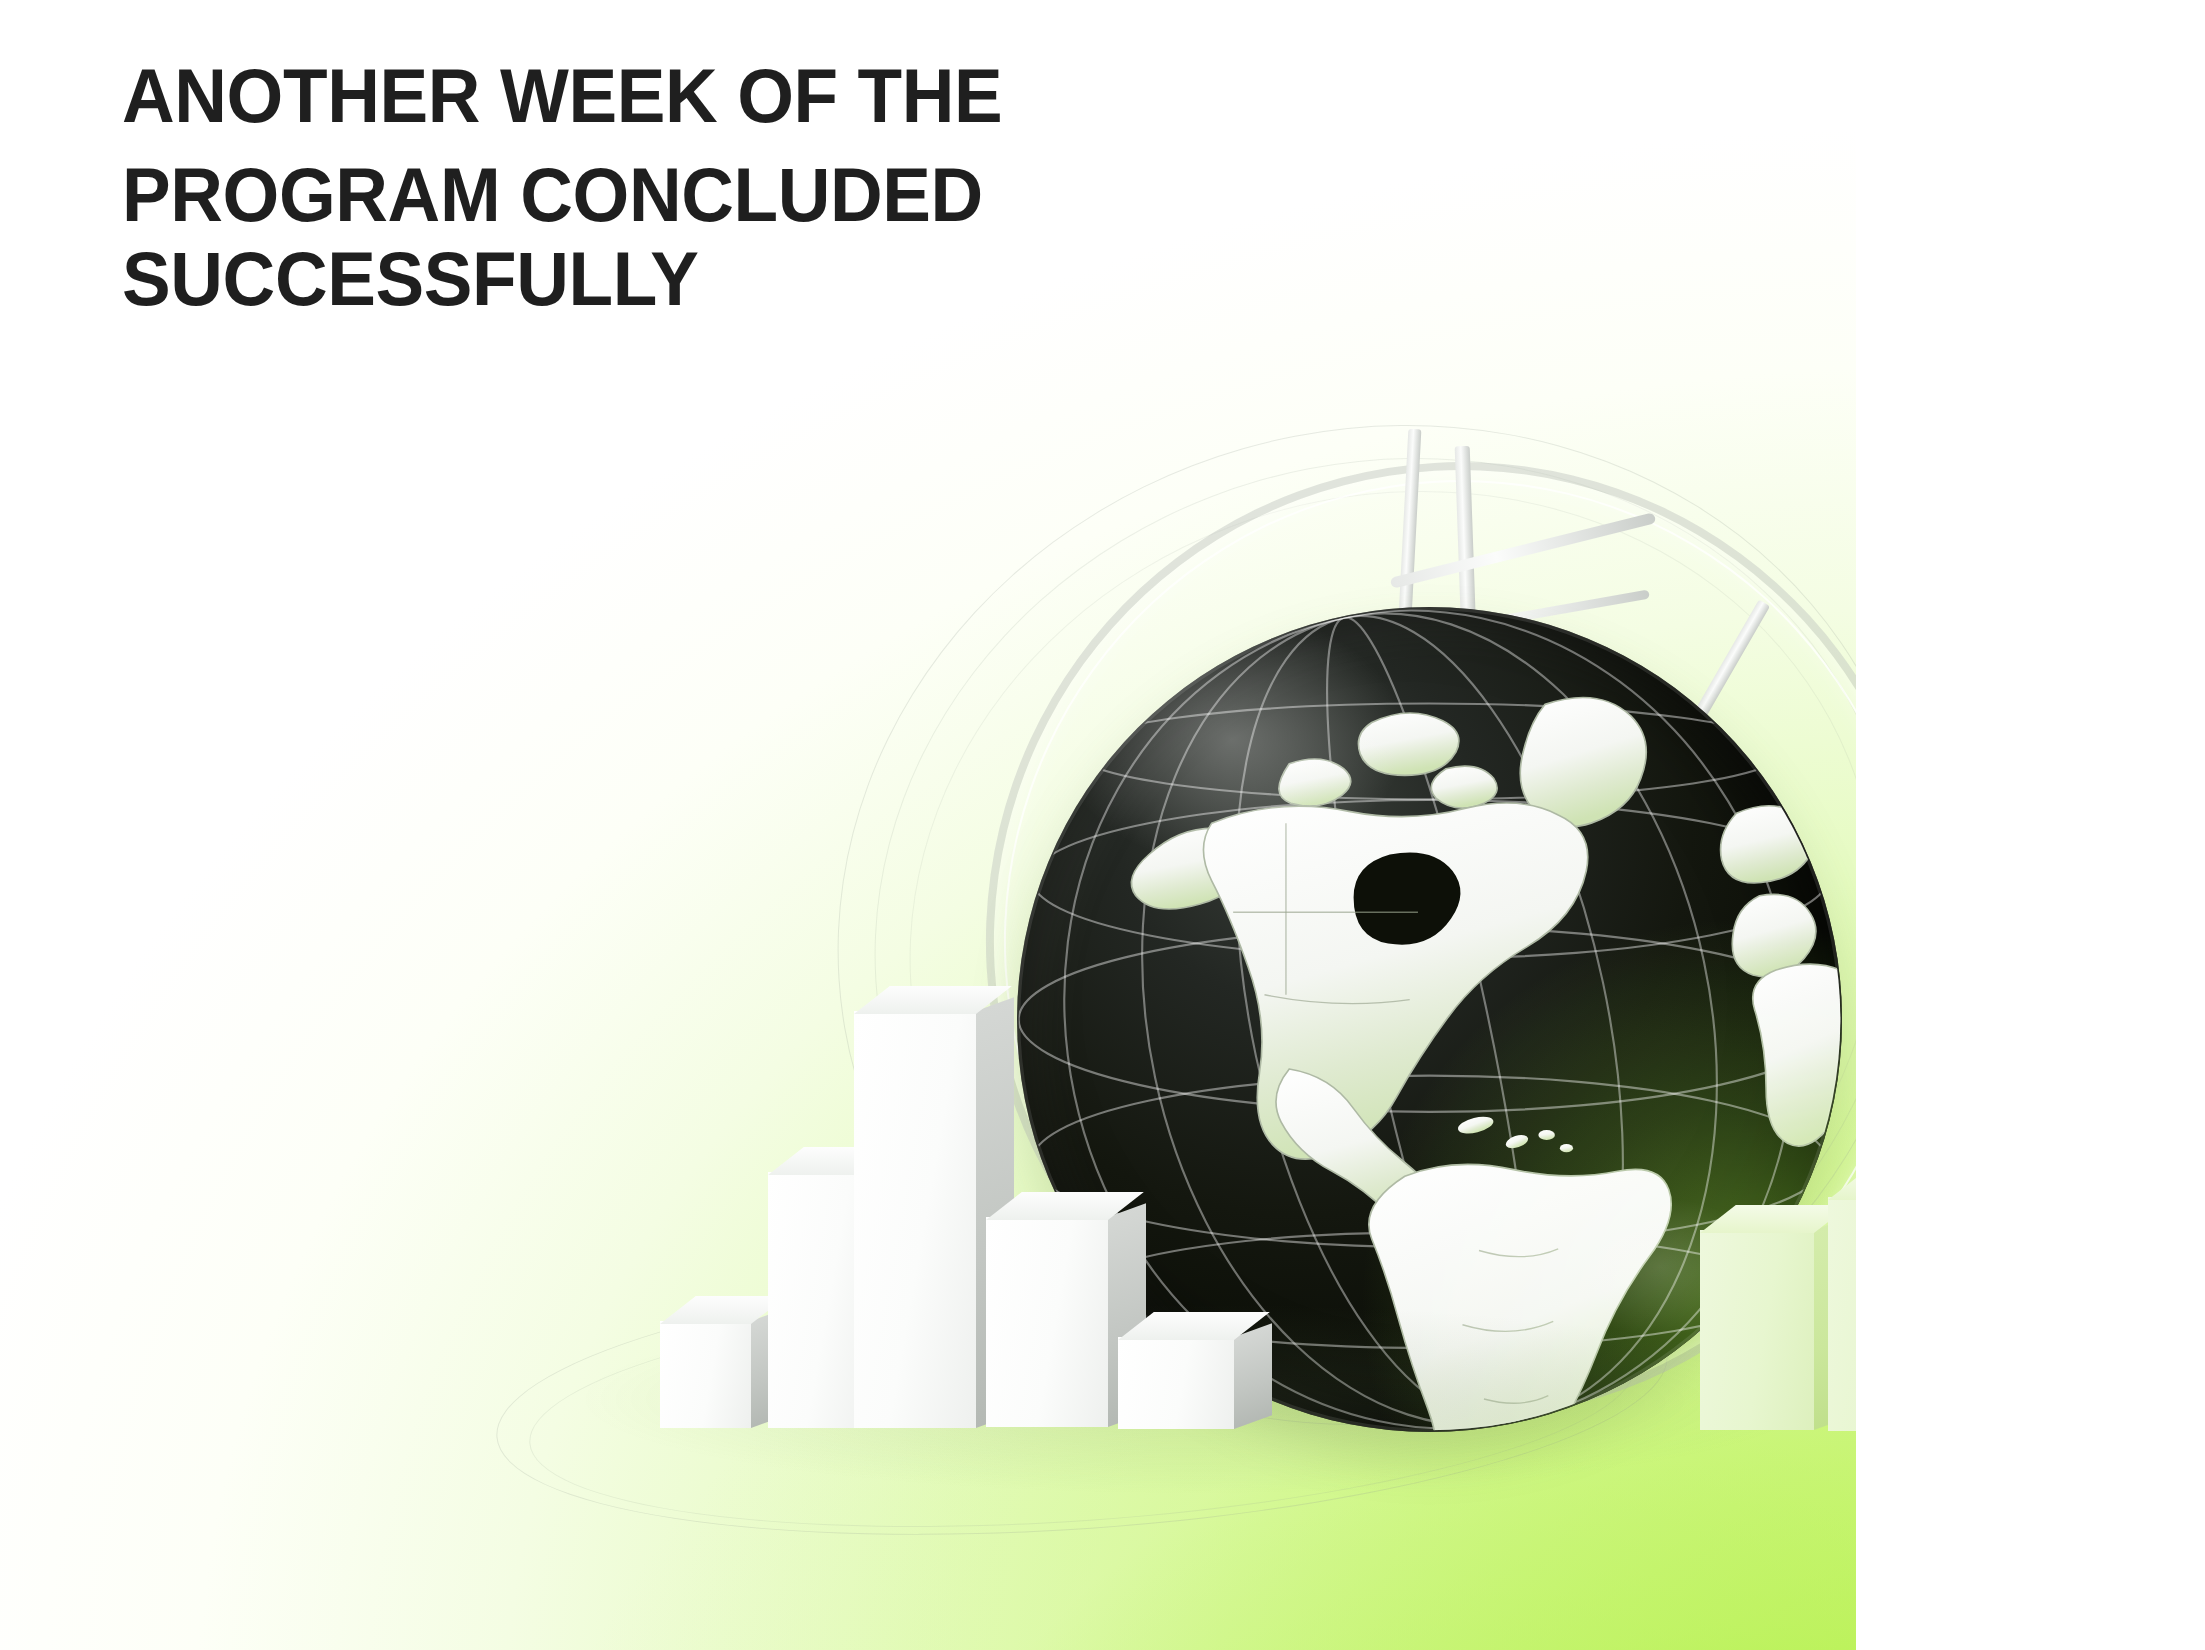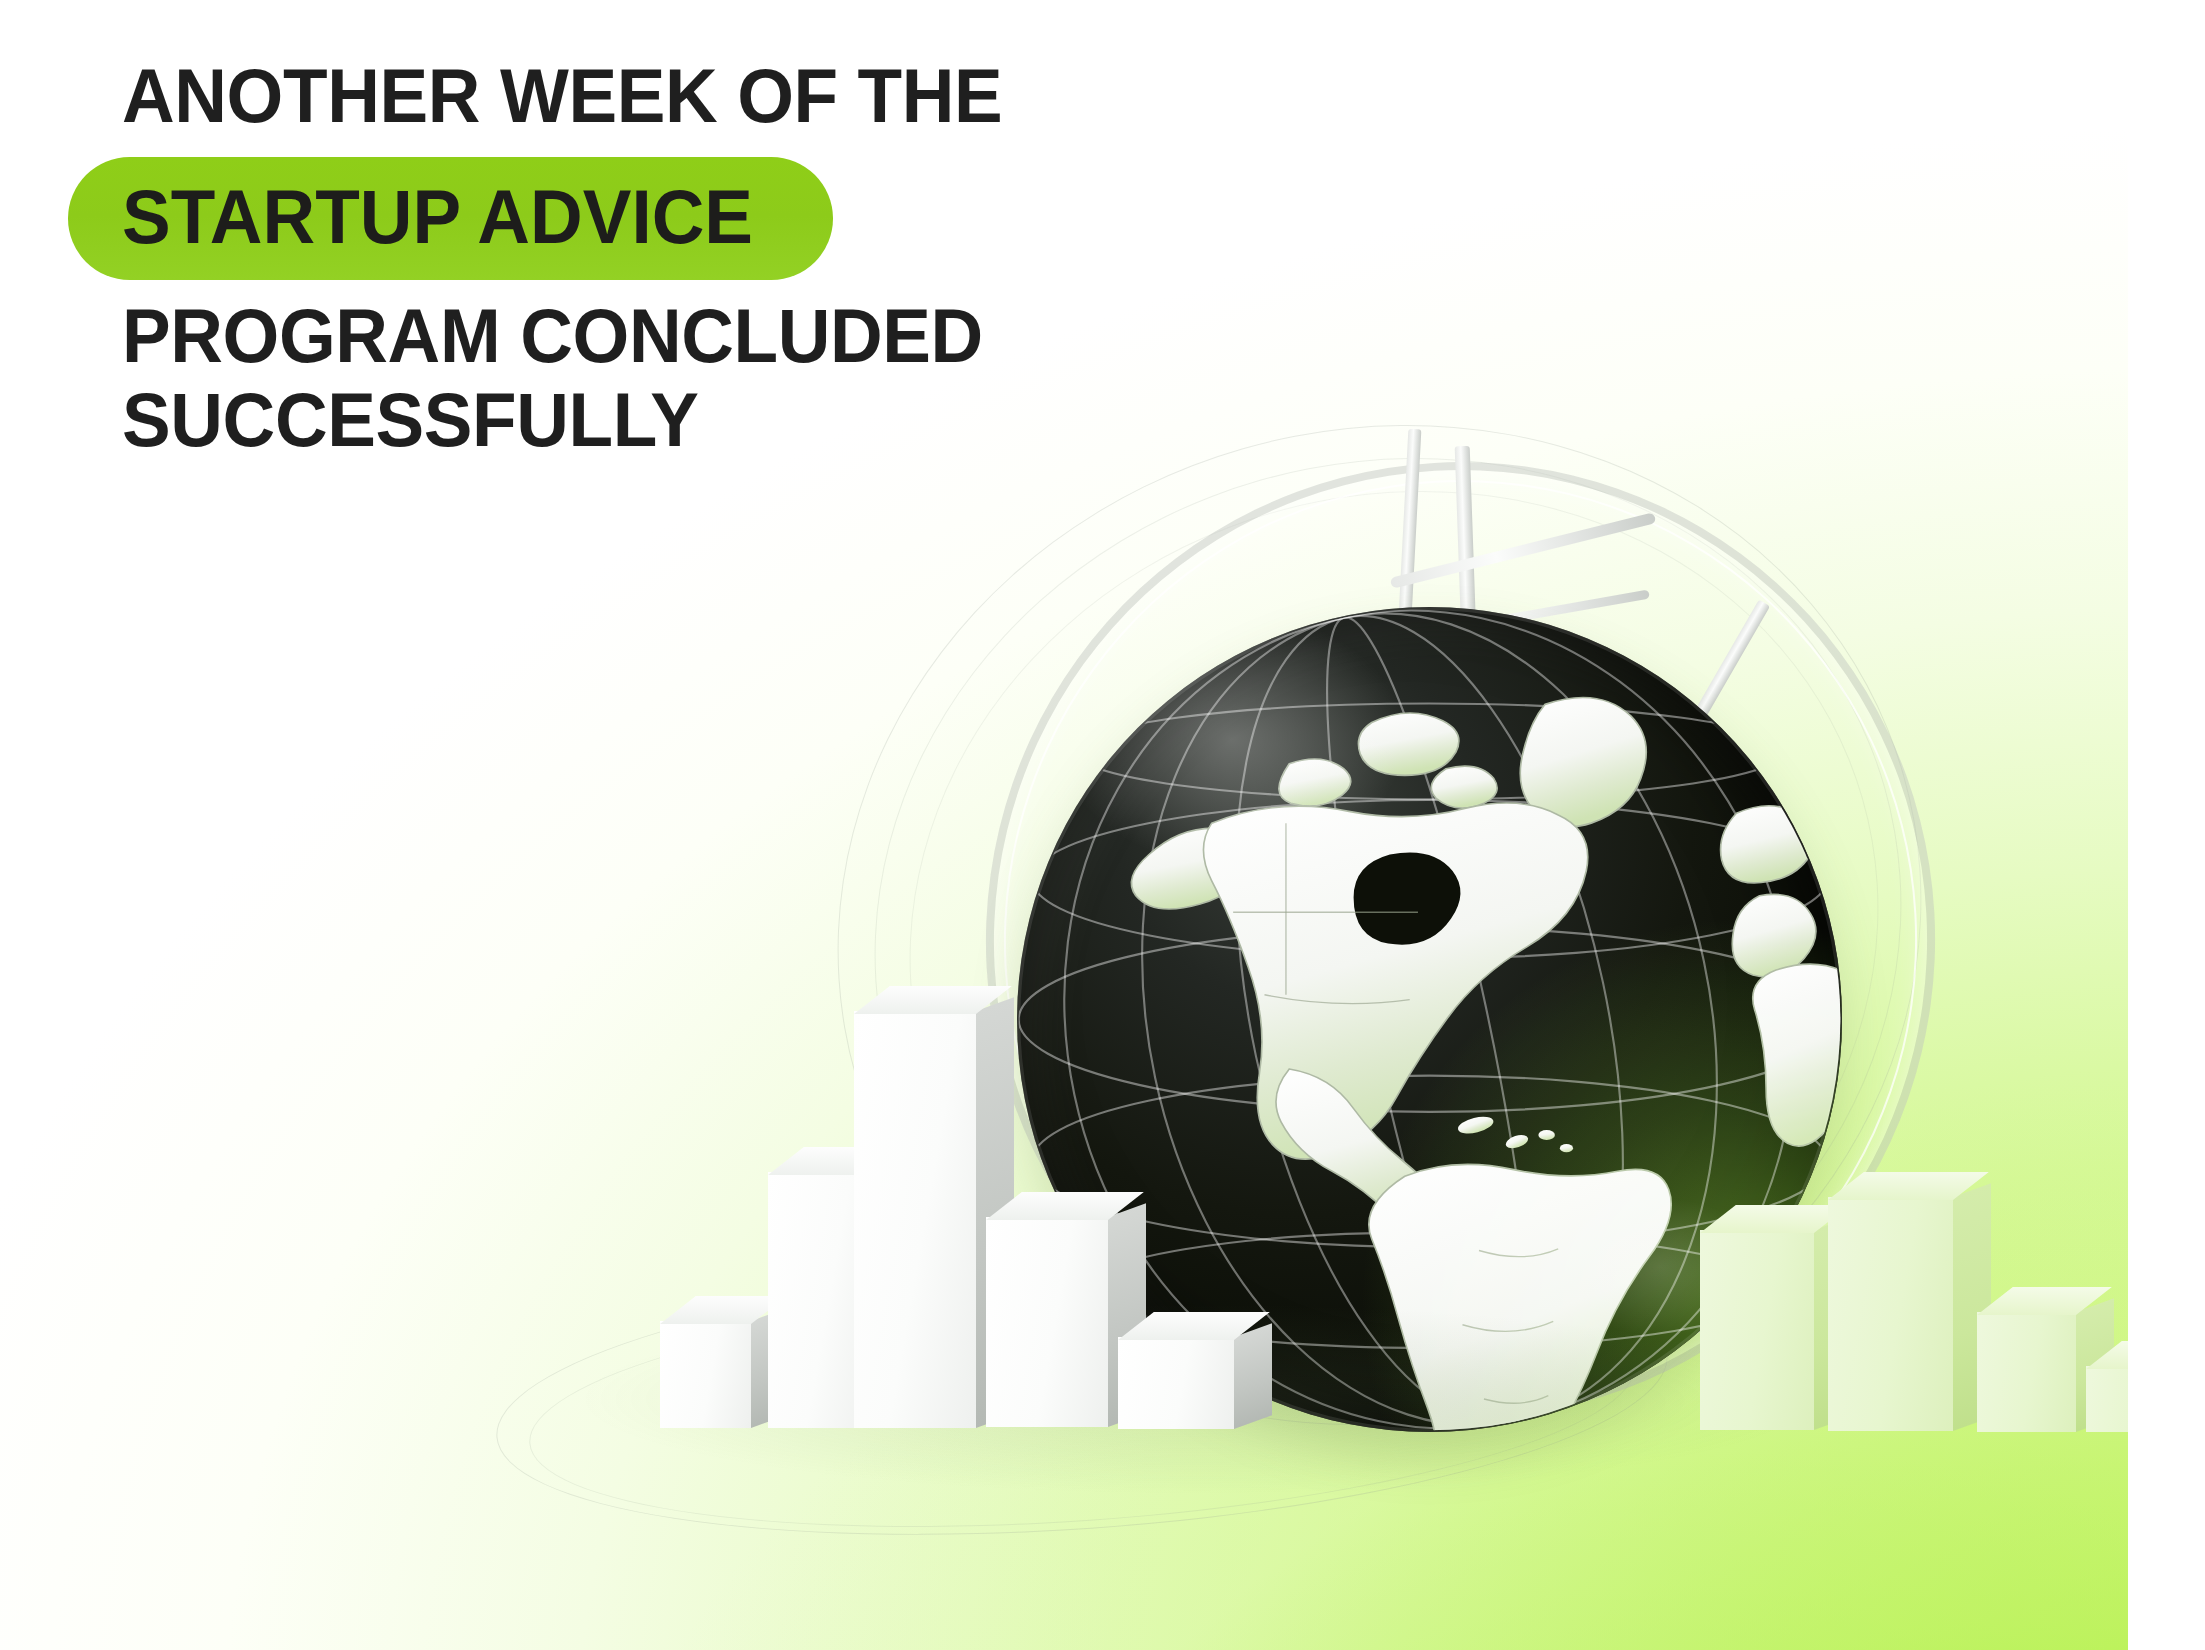--- a/index.html
+++ b/index.html
@@ -3,21 +3,21 @@
 <meta charset="utf-8">
 <style>
   html,body{margin:0;padding:0;background:#ffffff;}
   body{
     font-family:"Liberation Sans", sans-serif;
     -webkit-font-smoothing:antialiased;
   }
 
   #poster{
     position:relative;
-    width:2128px;
+    width:1856px;
     height:1651px;
     overflow:hidden;
     background:#ffffff;
   }
 
   
   .bg-base{
     position:absolute; inset:0;
     background:#ffffff;
   }
@@ -395,23 +395,20 @@
     <div class="bar green" style="left:2086px;top:1366px;width:91px;height:66px;z-index:25;">
       <div class="face"></div>
       <div class="side"></div>
       <div class="top"></div>
     </div>
   </div>
 
   <div class="headline">
     <div class="hl-line l1">ANOTHER WEEK OF THE</div>
 
-    <div class="pill">
-      <div class="hl-line">STARTUP ADVICE</div>
-    </div>
 
     <div class="hl-block3">
       <div class="hl-line">PROGRAM CONCLUDED</div>
       <div class="hl-line">SUCCESSFULLY</div>
     </div>
   </div>
 
   <div class="logos">
 
     

